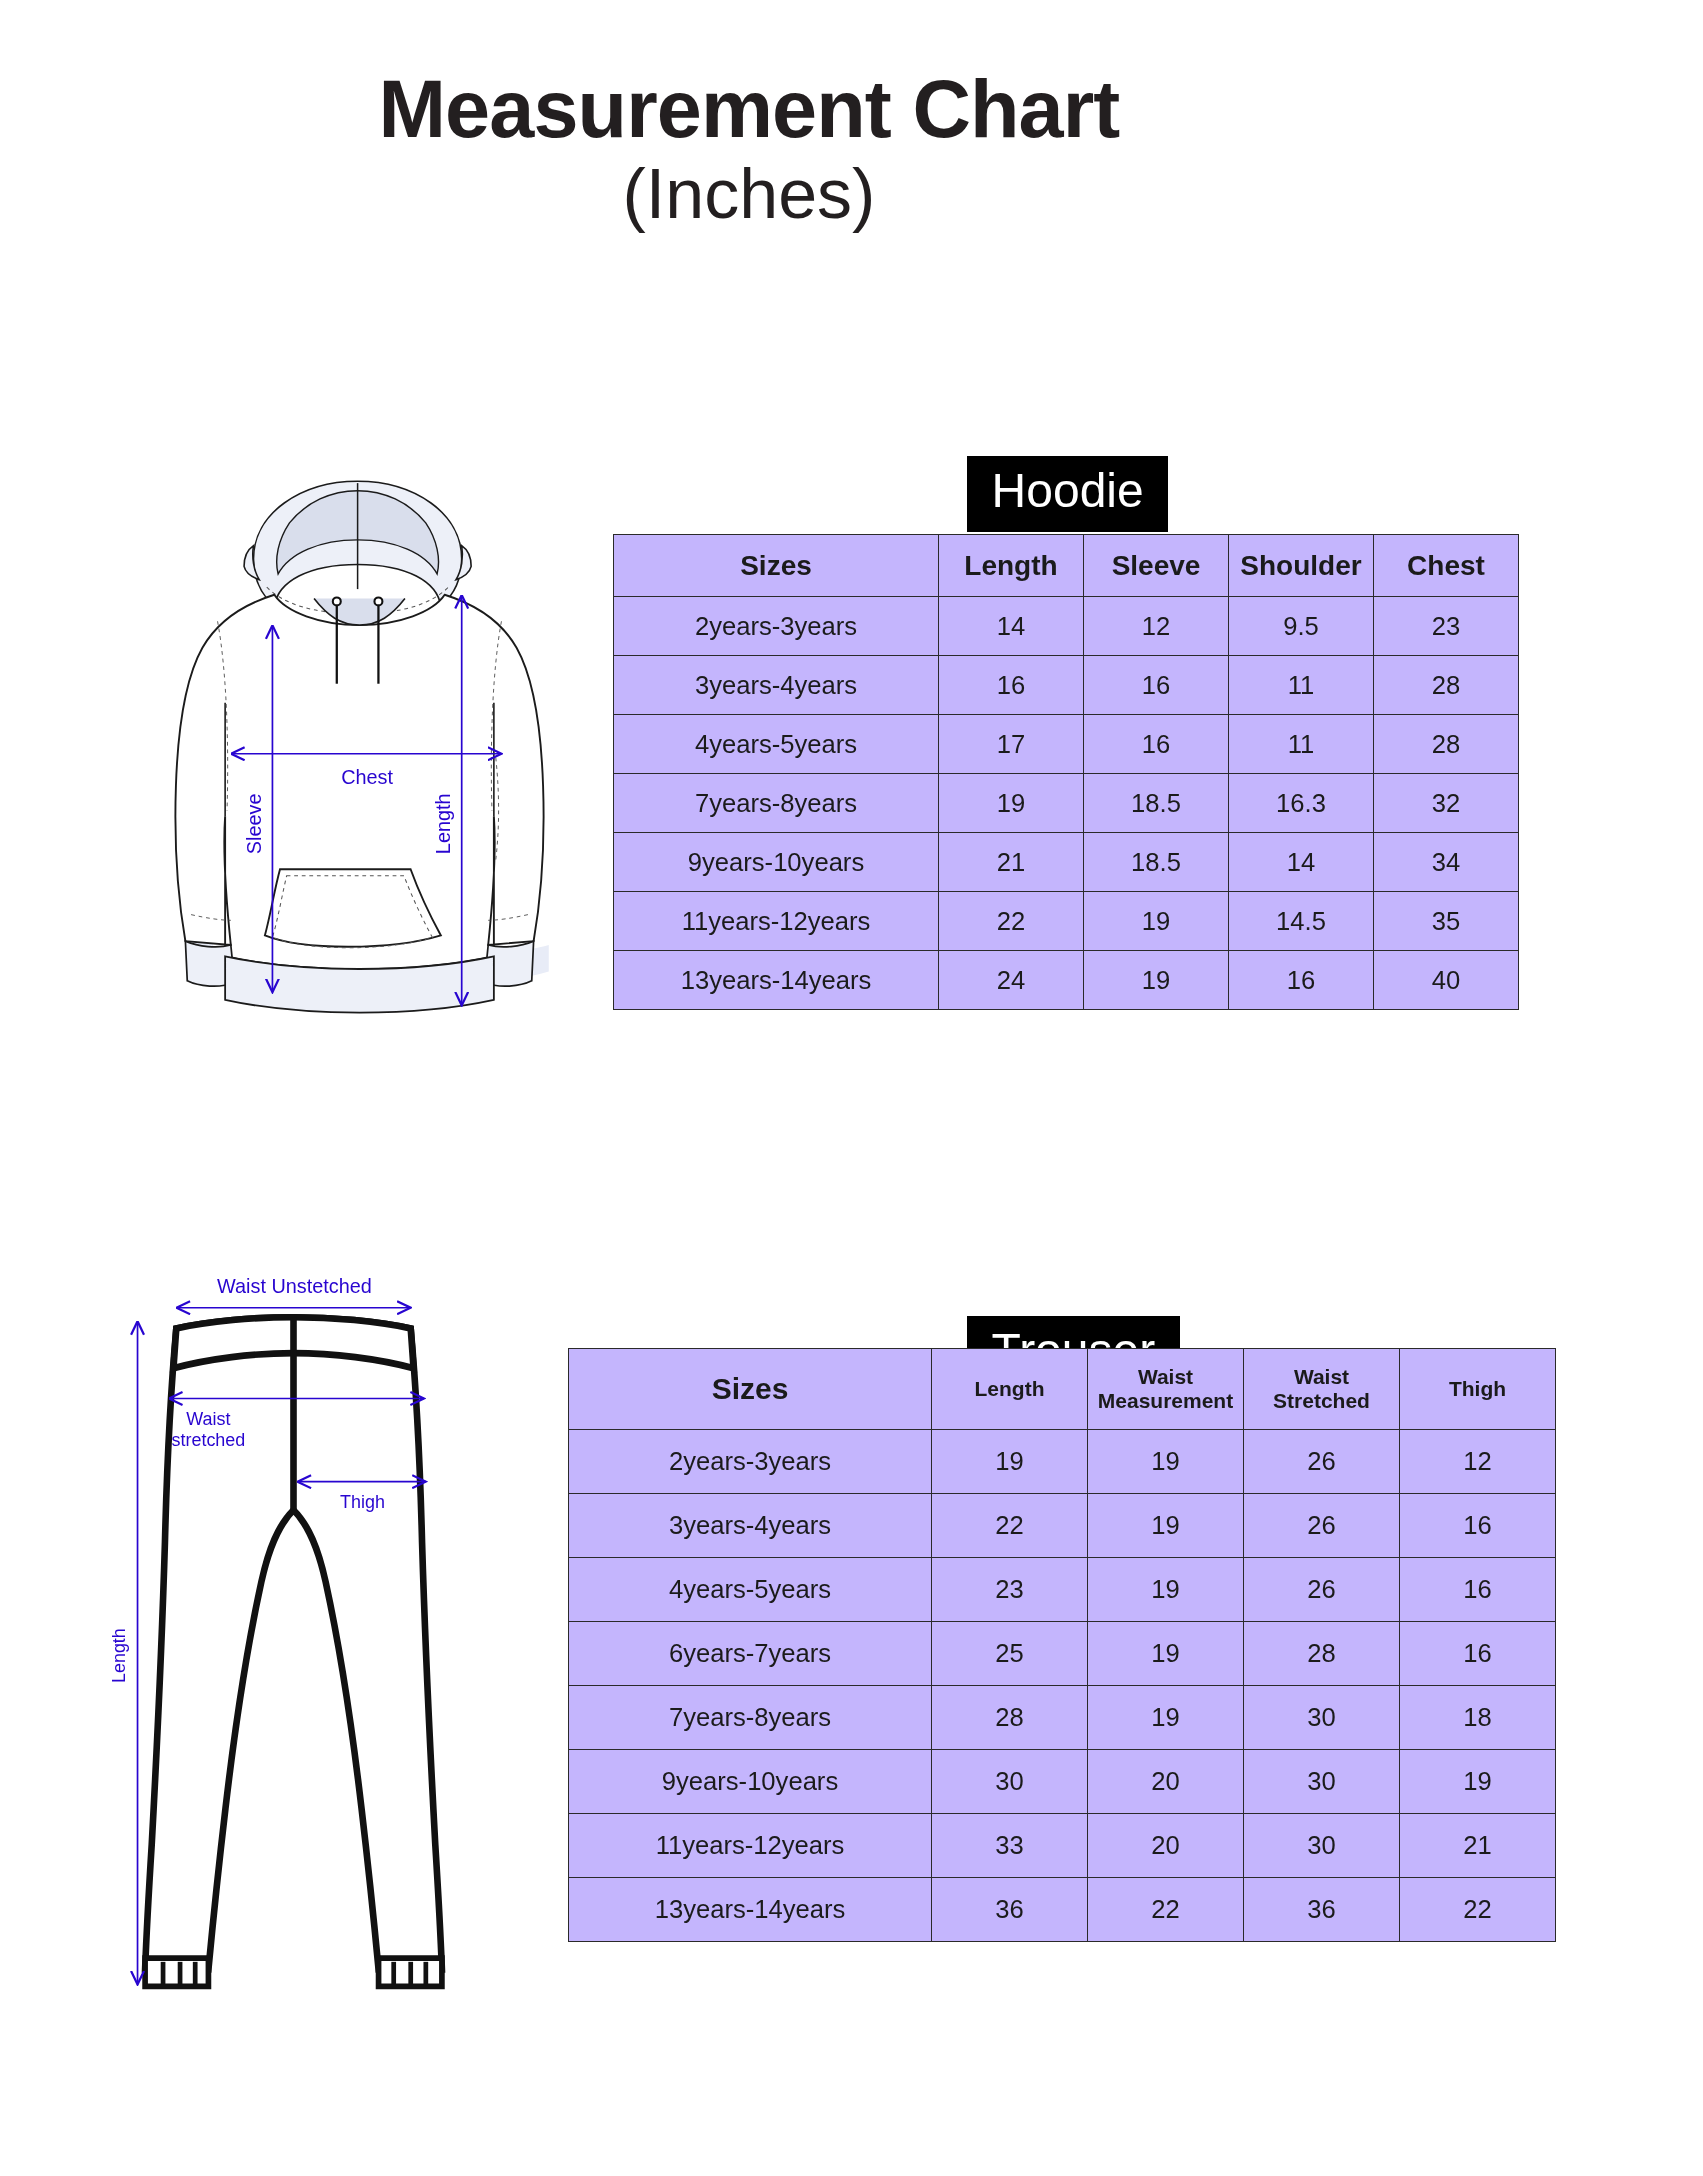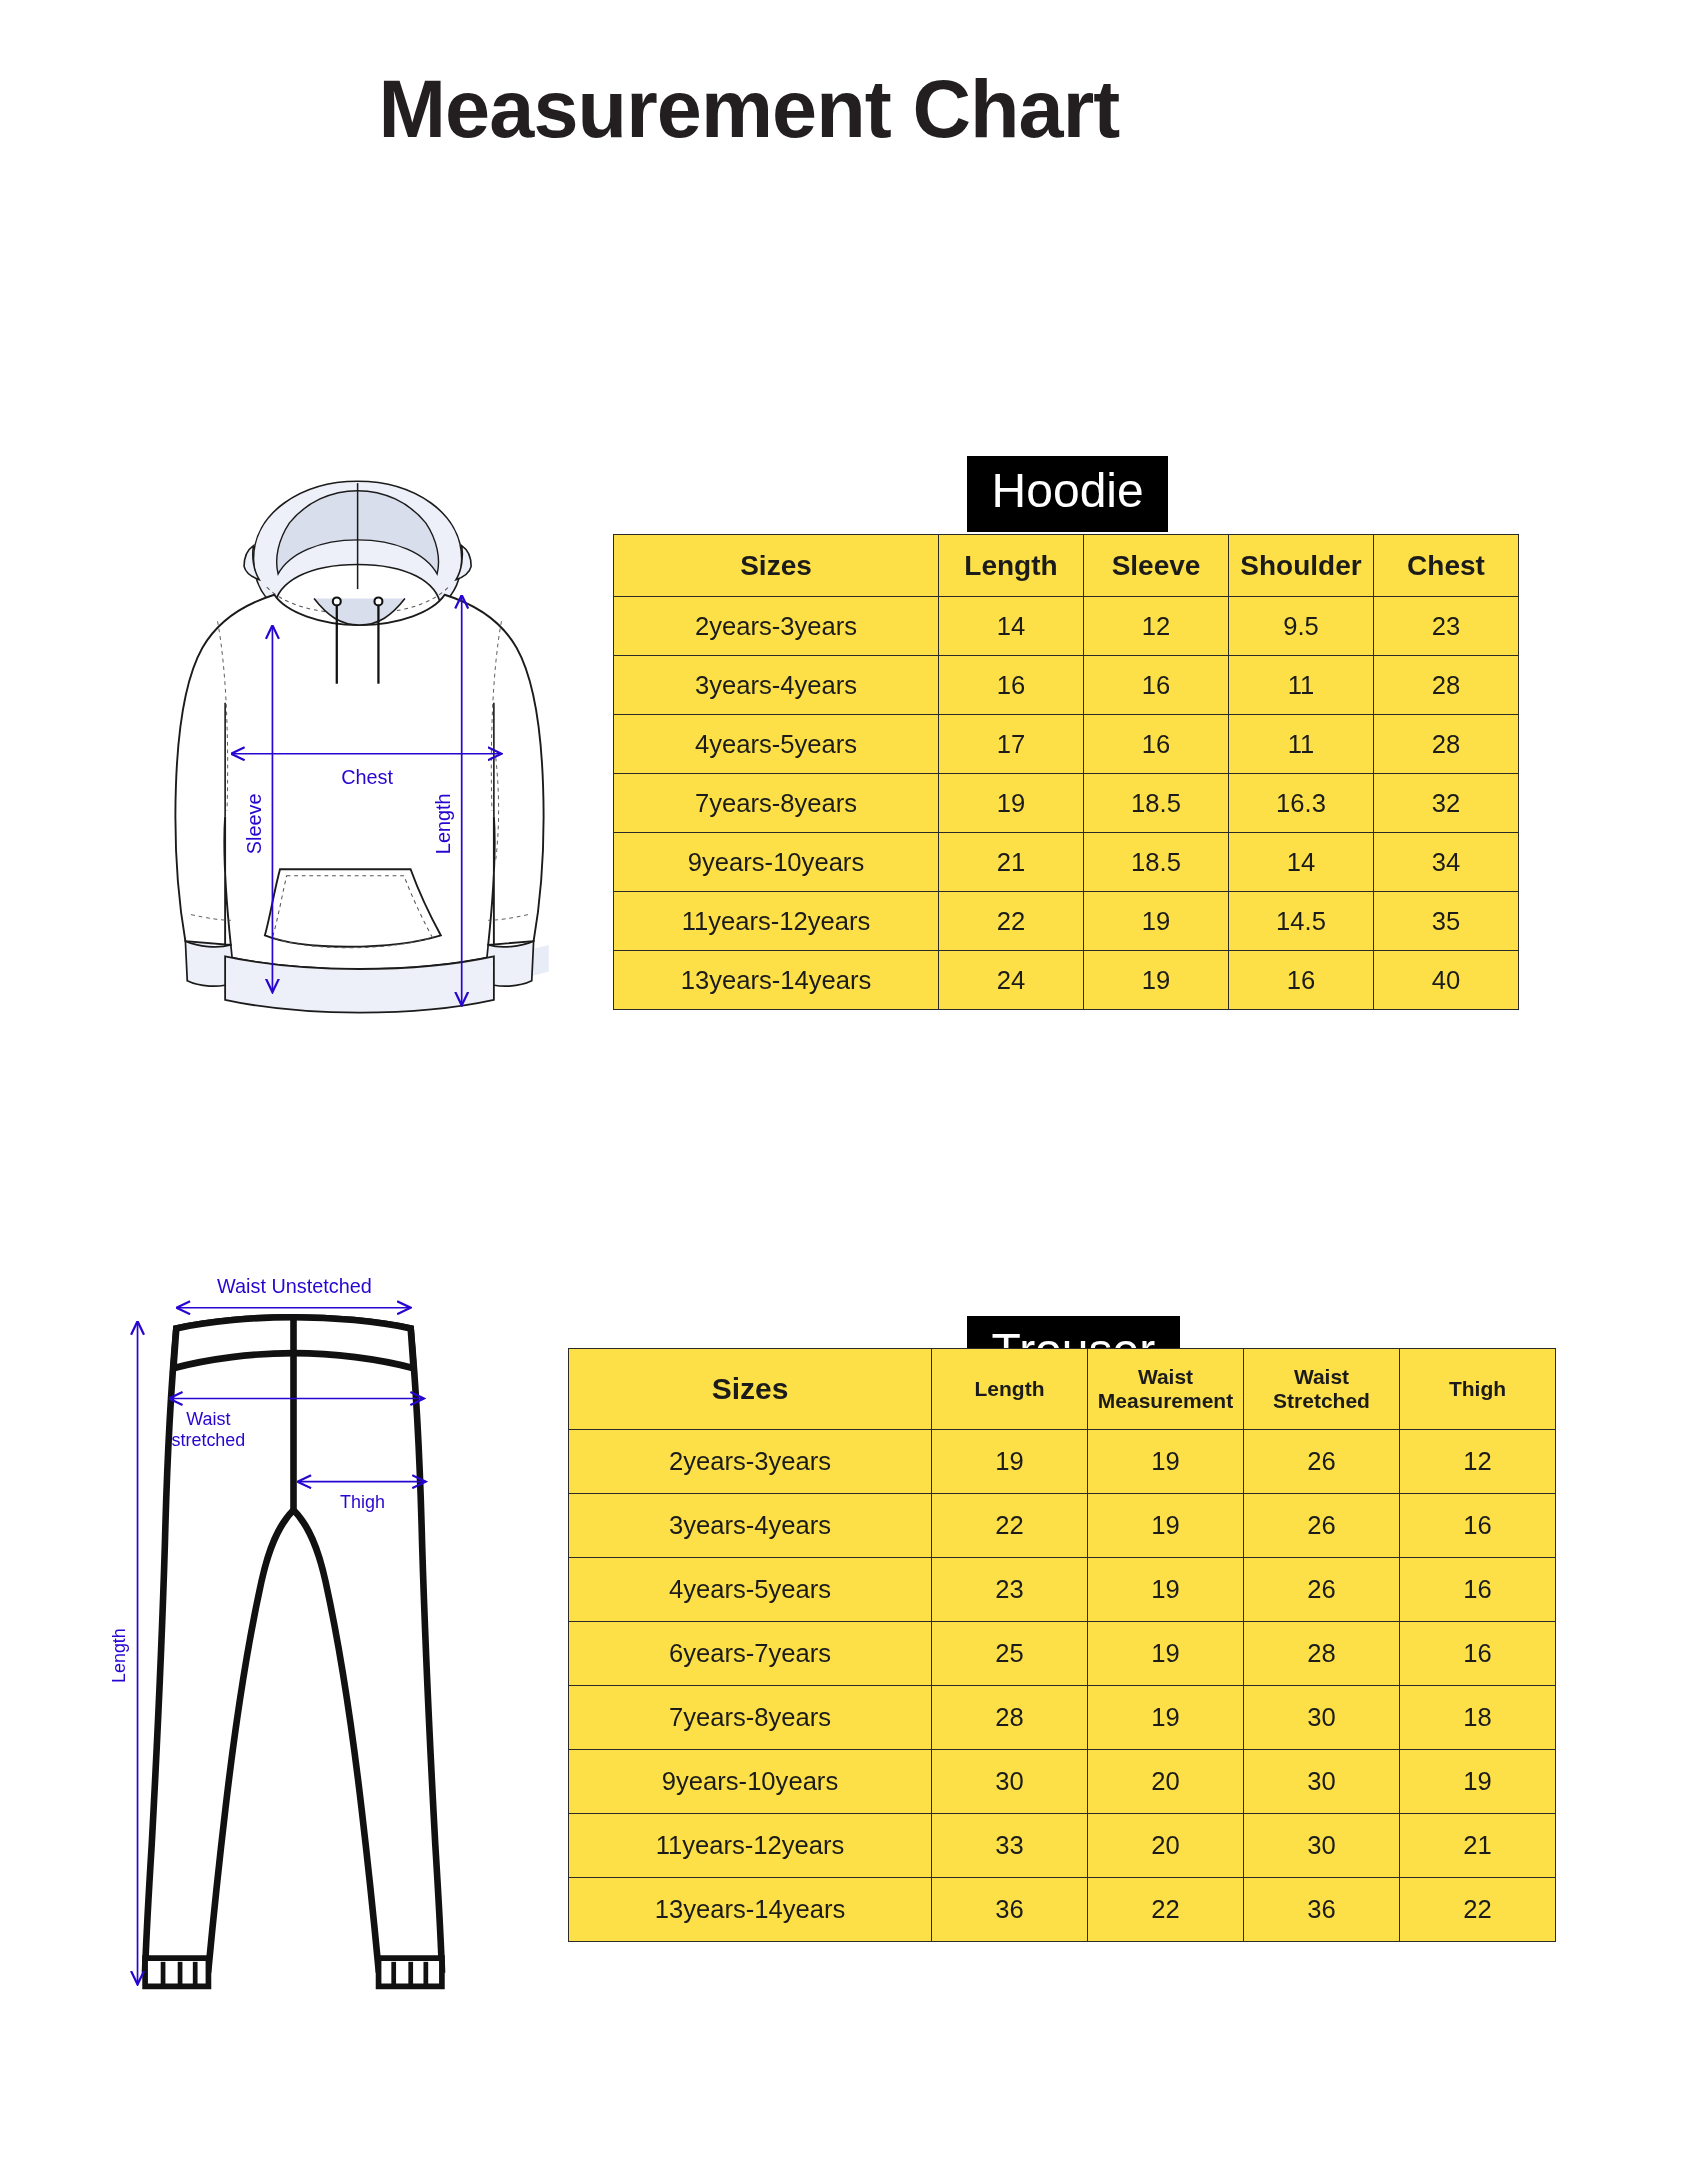--- a/index.html
+++ b/index.html
@@ -49,21 +49,21 @@
     padding: 11.4px 24.6px 17px 24.6px;
     white-space: nowrap;
   }
   #hoodie-badge { left: 967px; top: 456px; }
   #trouser-badge { left: 967px; top: 1316px; }
 
   
   table.measure-table {
     position: absolute;
     border-collapse: collapse;
-    background: #fde047;
+    background: #c4b5fd;
     table-layout: fixed;
     padding-left: 12px;
   }
   table.measure-table td, table.measure-table th {
     border: 1.9px solid #2a2a2a;
     text-align: center;
     vertical-align: middle;
     font-weight: 400;
     color: #1b1b1b;
   }
@@ -102,20 +102,21 @@
     font-family: "Liberation Sans", sans-serif;
     font-size: 21px;
   }
   .dim-label-sm { font-size: 19px; }
 </style>
 </head>
 <body>
 
 <div id="title-block">
   <div id="title-line1">Measurement Chart</div>
+  <div id="title-line3">(Inches)</div>
 </div>
 
 <div class="section-badge" id="hoodie-badge">Hoodie</div>
 
 <svg class="illus" id="hoodie-illus" viewBox="0 0 540 680">
   <defs>
     <marker id="arrH" markerWidth="9" markerHeight="9" refX="8" refY="4.5" orient="auto">
       <path d="M0,0.7 L8,4.5 L0,8.3" fill="none" stroke="#2805d0" stroke-width="1.3"></path>
     </marker>
     <marker id="arrHs" markerWidth="9" markerHeight="9" refX="1" refY="4.5" orient="auto">

